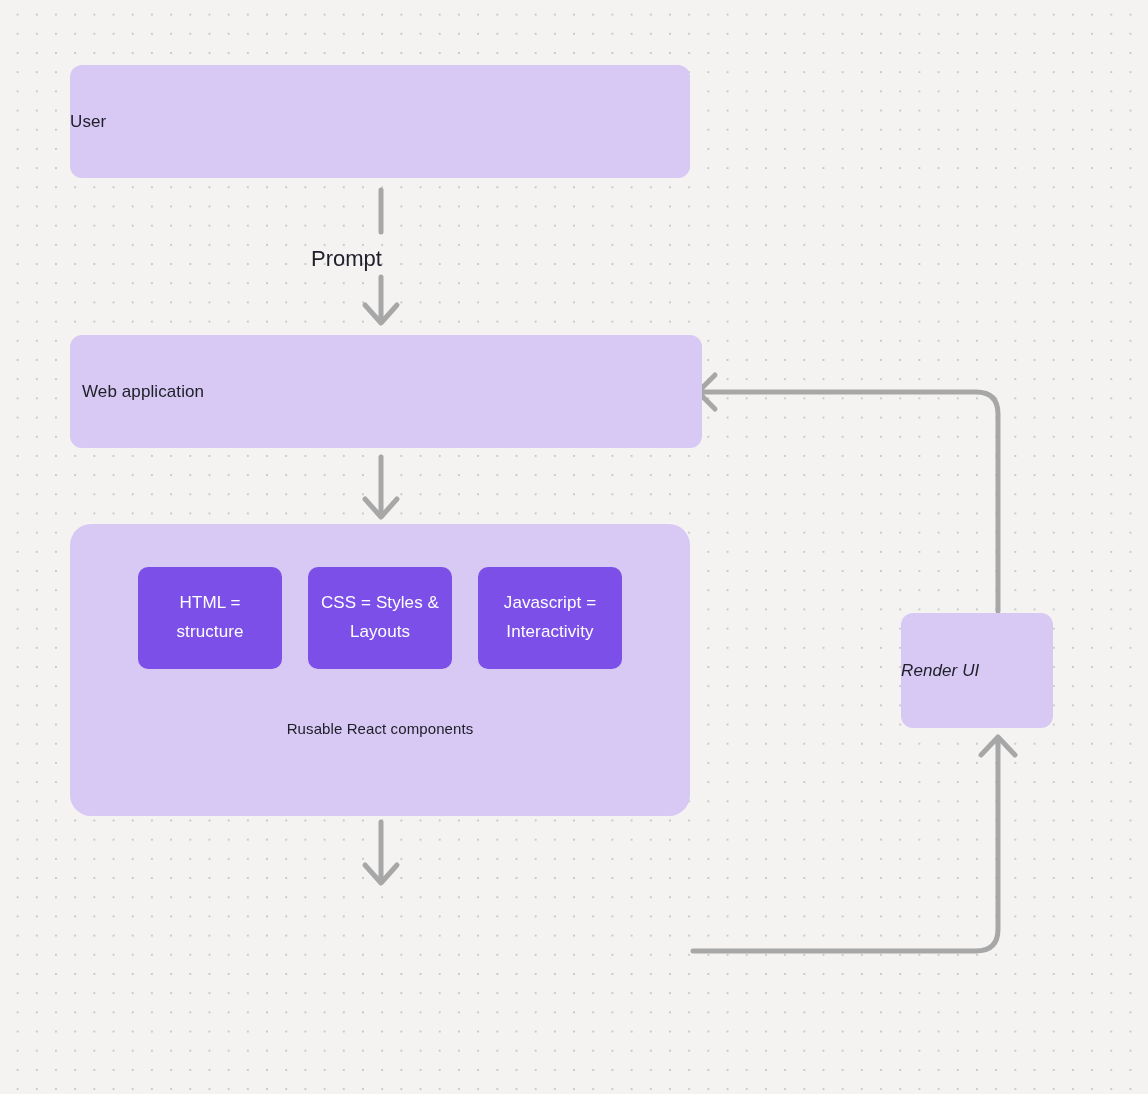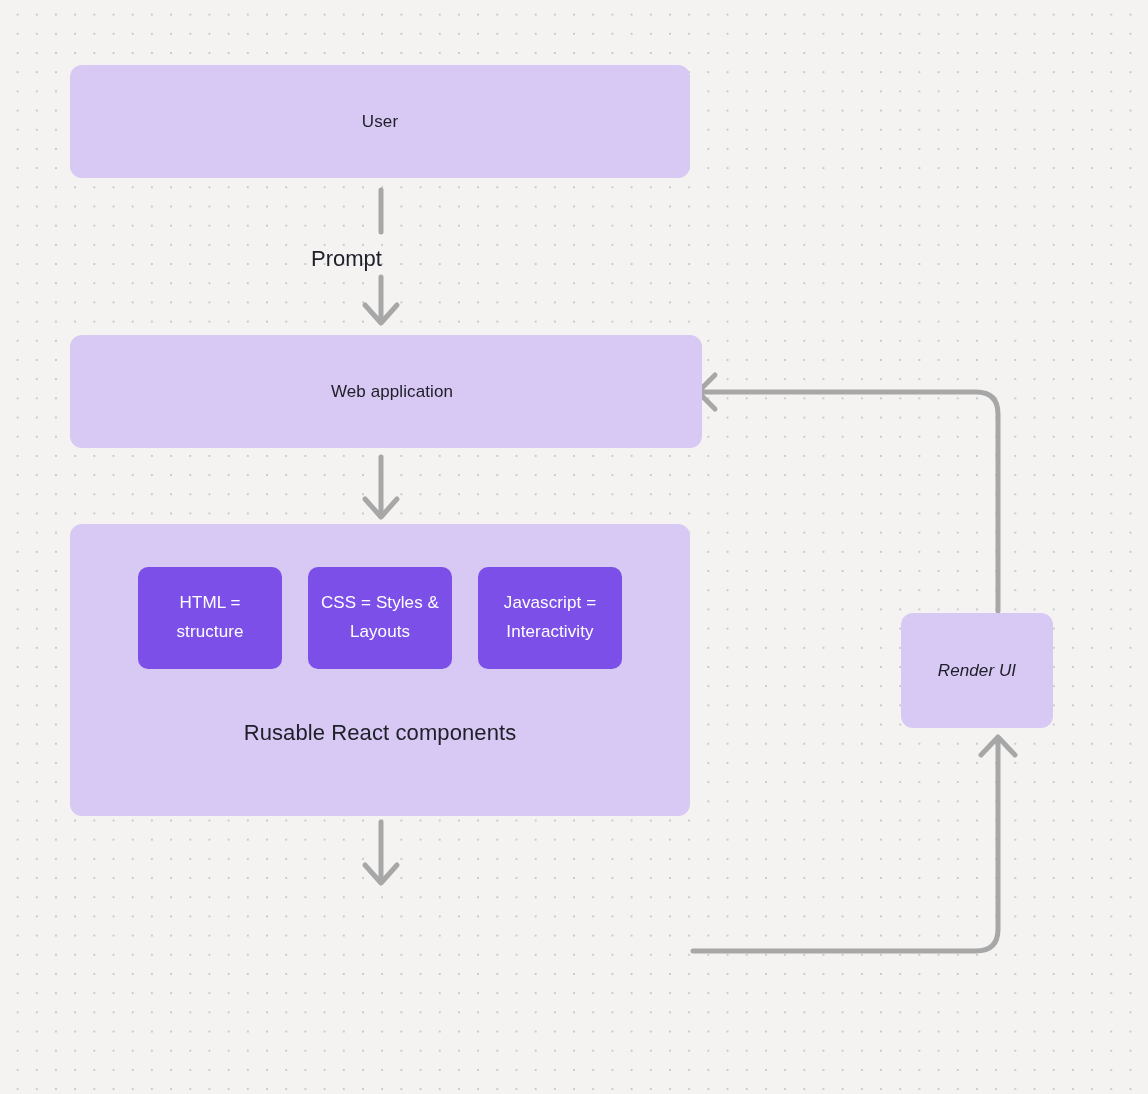--- a/index.html
+++ b/index.html
@@ -31,28 +31,27 @@
     stroke-width: 5;
     stroke-linecap: round;
     stroke-linejoin: round;
   }
   .node {
     position: absolute;
     background: #d7c9f4;
     border-radius: 12px;
     display: flex;
     align-items: center;
-    justify-content: center;
     color: #20202a;
     font-size: 17px;
     letter-spacing: 0.1px;
   }
   .node-user          { left: 70px;  top: 65px;  width: 620px; height: 113px; }
   .node-webapp        { left: 70px;  top: 335px; width: 620px; height: 113px; padding-left: 12px; }
-  .node-components    { left: 70px;  top: 524px; width: 620px; height: 292px; display: block; }
+  .node-components    { left: 70px;  top: 524px; width: 620px; height: 292px; display: block; border-radius: 21px; }
   .node-vite          { left: 70px;  top: 891px; width: 620px; height: 117px; }
   .node-render-ui     { left: 901px; top: 613px; width: 152px; height: 115px; font-style: italic; }
   .inner-box {
     position: absolute;
     top: 43px;
     width: 144px;
     height: 102px;
     background: #7c50e8;
     border-radius: 10px;
     display: flex;
@@ -68,21 +67,21 @@
   .inner-html { left: 68px; }
   .inner-css  { left: 238px; }
   .inner-js   { left: 408px; }
   .container-label {
     position: absolute;
     left: 0;
     top: 720px;
     width: 620px;
     text-align: center;
     color: #20202a;
-    font-size: 22px;
+    font-size: 15px;
   }
   .node-components .container-label { top: 196px; }
   .edge-label {
     position: absolute;
     left: 311px;
     top: 246px;
     width: 140px;
     text-align: left;
     color: #20202a;
     font-size: 22px;

